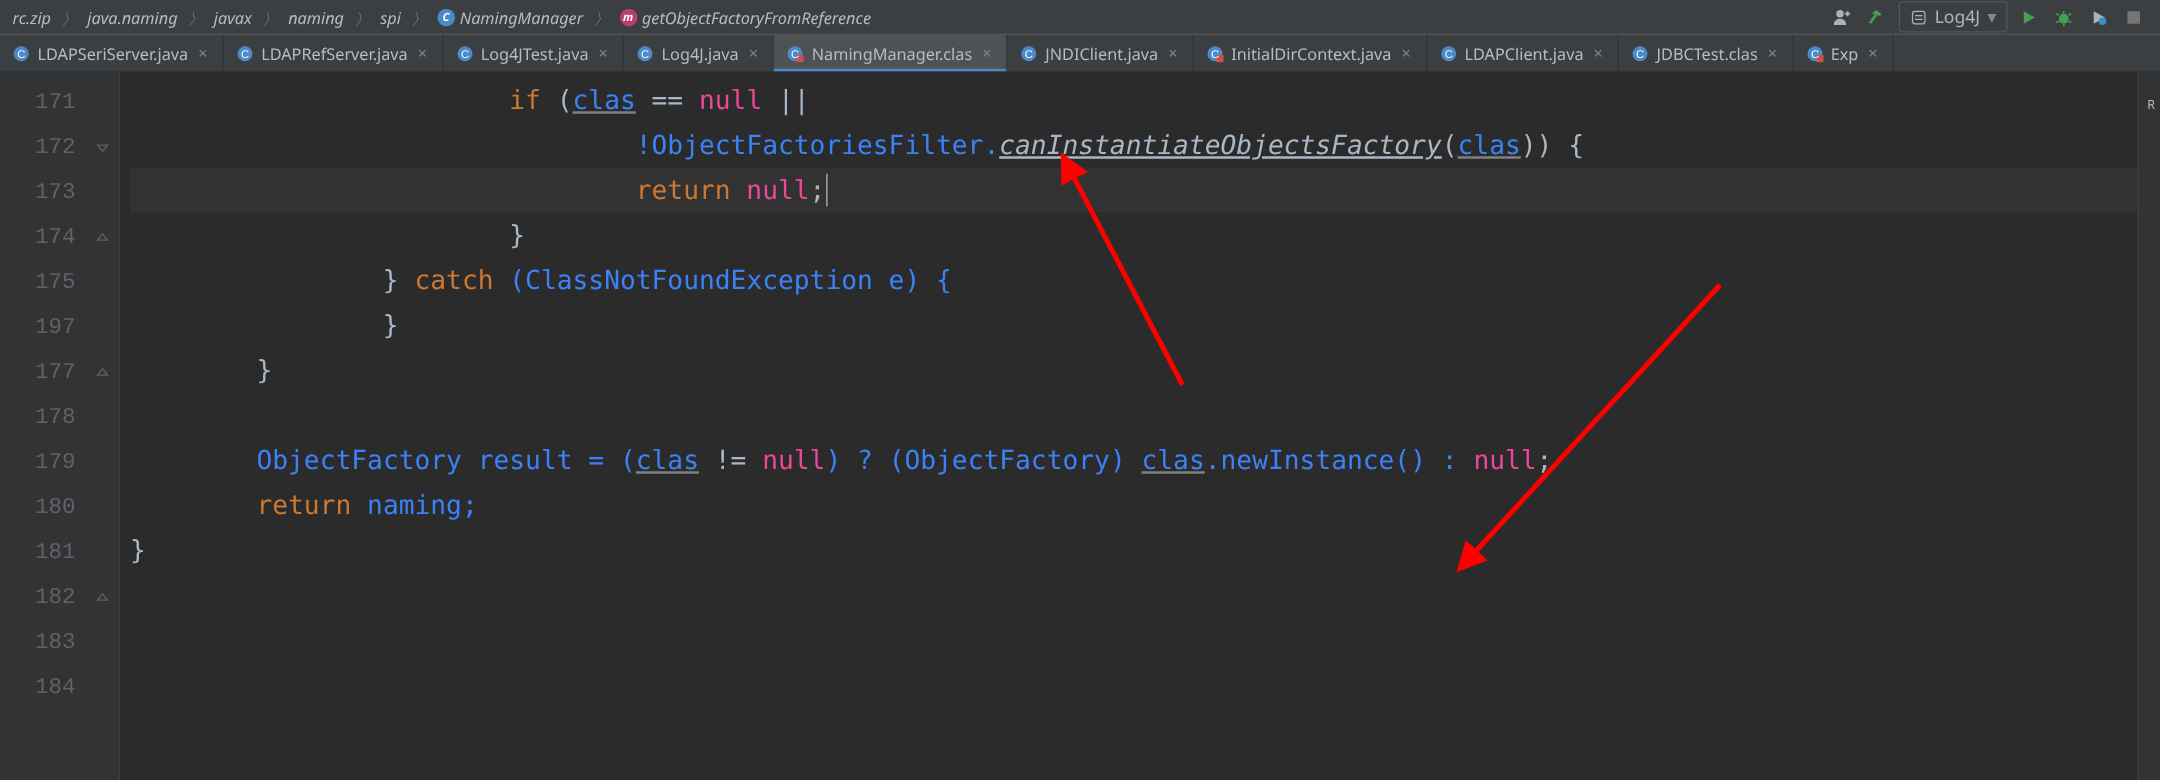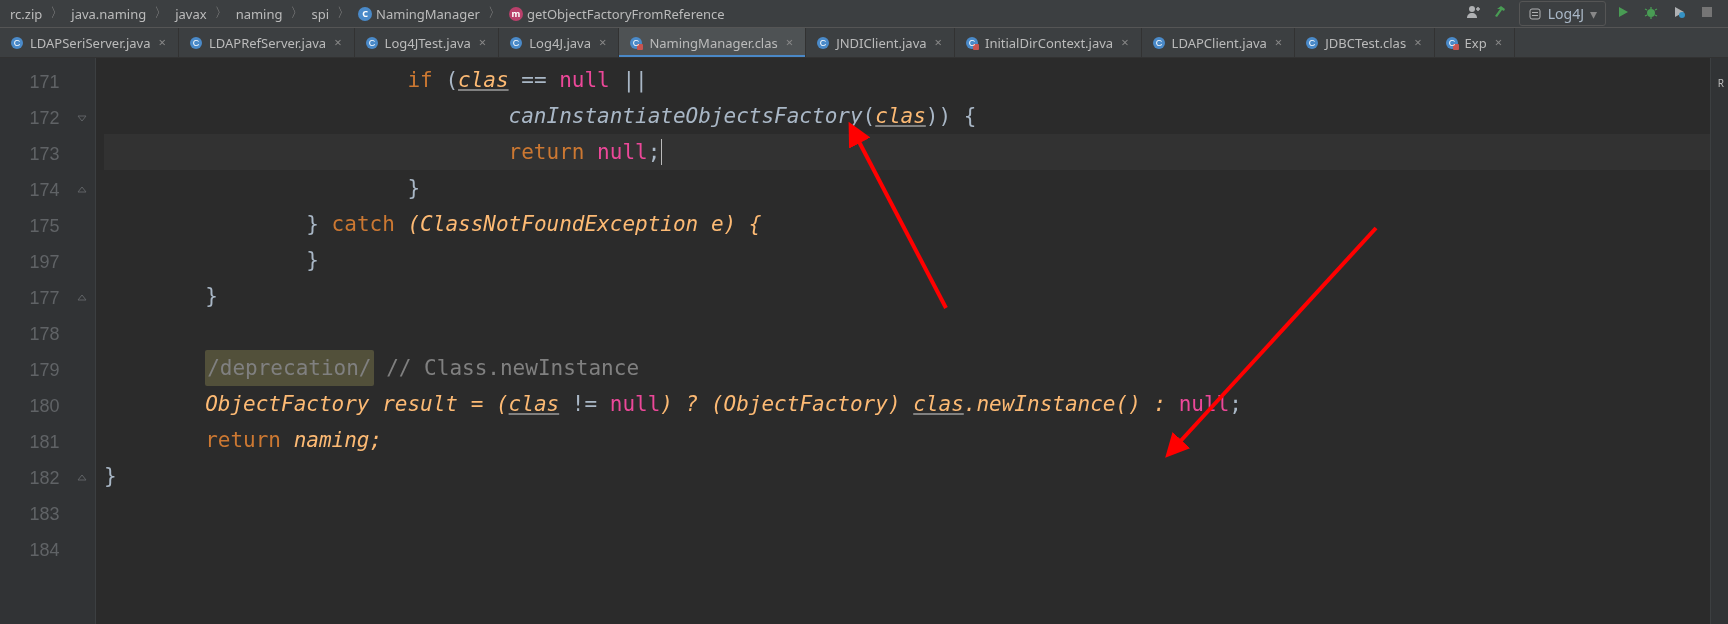--- a/index.html
+++ b/index.html
@@ -15,25 +15,26 @@
     .top-bar {
       display: flex;
       align-items: center;
       background: #3c3f41;
       height: 28px;
       border-bottom: 1px solid #555555;
       padding-left: 4px;
     }
     .breadcrumb {
       display: flex;
-      align-items: flex-start;
+      align-items: flex-end;
       flex: 1;
       gap: 0;
       font-size: 13px;
       color: #bbbbbb;
+      font-style: italic;
     }
     .crumb {
       display: inline-flex;
       align-items: center;
       padding: 2px 6px;
       cursor: pointer;
     }
     .crumb-sep {
       color: #888;
       padding: 0 2px;
@@ -47,20 +48,21 @@
       justify-content: center;
       border-radius: 50%;
       font-size: 9px;
       font-weight: bold;
       color: #fff;
     }
     .crumb-icon.class-icon { background: #4a8ac9; }
     .crumb-icon.method-icon { background: #b9406b; }
     .toolbar-right {
       display: flex;
+      align-items: center;
       gap: 6px;
       padding-right: 10px;
     }
     .tool-icon {
       width: 22px;
       height: 22px;
       display: inline-flex;
       align-items: center;
       justify-content: center;
       cursor: pointer;
@@ -138,23 +140,23 @@
       flex-direction: column;
       padding-top: 6px;
     }
     .line-row {
       display: flex;
       align-items: center;
       height: 36px;
     }
     .line-num {
       color: #606366;
-      font-family: Liberation Sans, sans-serif;
+      font-family: Liberation Mono, monospace;
       font-size: 18px;
-      text-align: center;
+      text-align: left;
       width: 54px;
       padding-right: 8px;
       margin-left: 28px;
     }
     .fold-mark {
       width: 36px;
       display: inline-flex;
       align-items: center;
       justify-content: center;
       color: #606366;
@@ -170,23 +172,23 @@
       position: relative;
     }
     .code-line {
       height: 36px;
       white-space: pre;
       display: flex;
       align-items: center;
     }
     .code-line.current { background: #323232; }
     .kw { color: #cc7832; }
-    .ident { color: #fdba74; font-style: italic; }
+    .ident { color: #3b82f6; }
     .underlined { text-decoration: underline; text-decoration-color: #808080; }
-    .method-italic { font-style: italic; color: #a9b7c6; }
+    .method-italic { font-style: italic; color: #a9b7c6; text-decoration: underline; }
     .punct { color: #a9b7c6; }
     .literal { color: #ec4899; }
     .comment { color: #808080; }
     .warn-bg { background: #52503a; border-radius: 2px; padding: 0 2px; }
     .cursor-bar {
       border-left: 1px solid #bbbbbb;
       height: 26px;
       display: inline-block;
       vertical-align: middle;
       margin-left: 1px;
@@ -476,28 +478,27 @@
         <div class="line-num">183</div>
         <div class="fold-mark"></div>
       </div>
       <div class="line-row">
         <div class="line-num">184</div>
         <div class="fold-mark"></div>
       </div>
     </div>
   <div class="code-area" id="code-area">
     <div class="code-line"><span style="white-space: pre;">                        </span><span class="kw">if</span><span class="punct"> (</span><span class="ident underlined">clas</span><span class="punct"> == </span><span class="literal">null</span><span class="punct"> ||</span></div>
-      <div class="code-line"><span style="white-space: pre;">                                </span><span class="method-italic">canInstantiateObjectsFactory</span><span class="punct">(</span><span class="ident underlined">clas</span><span class="punct">)) {</span></div>
+      <div class="code-line"><span style="white-space: pre;">                                </span><span class="ident">!ObjectFactoriesFilter.</span><span class="method-italic">canInstantiateObjectsFactory</span><span class="punct">(</span><span class="ident underlined">clas</span><span class="punct">)) {</span></div>
       <div class="code-line current"><span style="white-space: pre;">                                </span><span class="kw">return</span><span class="punct"> </span><span class="literal">null</span><span class="punct">;</span><span class="cursor-bar"></span></div>
       <div class="code-line"><span style="white-space: pre;">                        </span><span class="punct">}</span></div>
       <div class="code-line"><span style="white-space: pre;">                </span><span class="punct">} </span><span class="kw">catch</span><span class="ident"> (ClassNotFoundException e) {</span></div>
       <div class="code-line"><span style="white-space: pre;">                </span><span class="punct">}</span></div>
       <div class="code-line"><span style="white-space: pre;">        </span><span class="punct">}</span></div>
       <div class="code-line"></div>
-      <div class="code-line"><span style="white-space: pre;">        </span><span class="comment warn-bg">/deprecation/</span><span class="comment"> // Class.newInstance</span></div>
       <div class="code-line"><span style="white-space: pre;">        </span><span class="ident">ObjectFactory result = (</span><span class="ident underlined">clas</span><span class="punct"> != </span><span class="literal">null</span><span class="ident">) ? (ObjectFactory) </span><span class="ident underlined">clas</span><span class="ident">.newInstance() : </span><span class="literal">null</span><span class="punct">;</span></div>
       <div class="code-line"><span style="white-space: pre;">        </span><span class="kw">return</span><span class="ident"> naming;</span></div>
       <div class="code-line"><span style="white-space: pre;"></span><span class="punct">}</span></div>
       <div class="code-line"></div>
       <div class="code-line"></div>
       <svg class="annotation-svg" id="arrows" width="1610" height="566">
       <defs>
         <marker id="arrowhead" markerWidth="10" markerHeight="10" refX="2" refY="3" orient="auto">
           <path d="M0,0 L6,3 L0,6 z" fill="#ff0000"></path>
         </marker>

